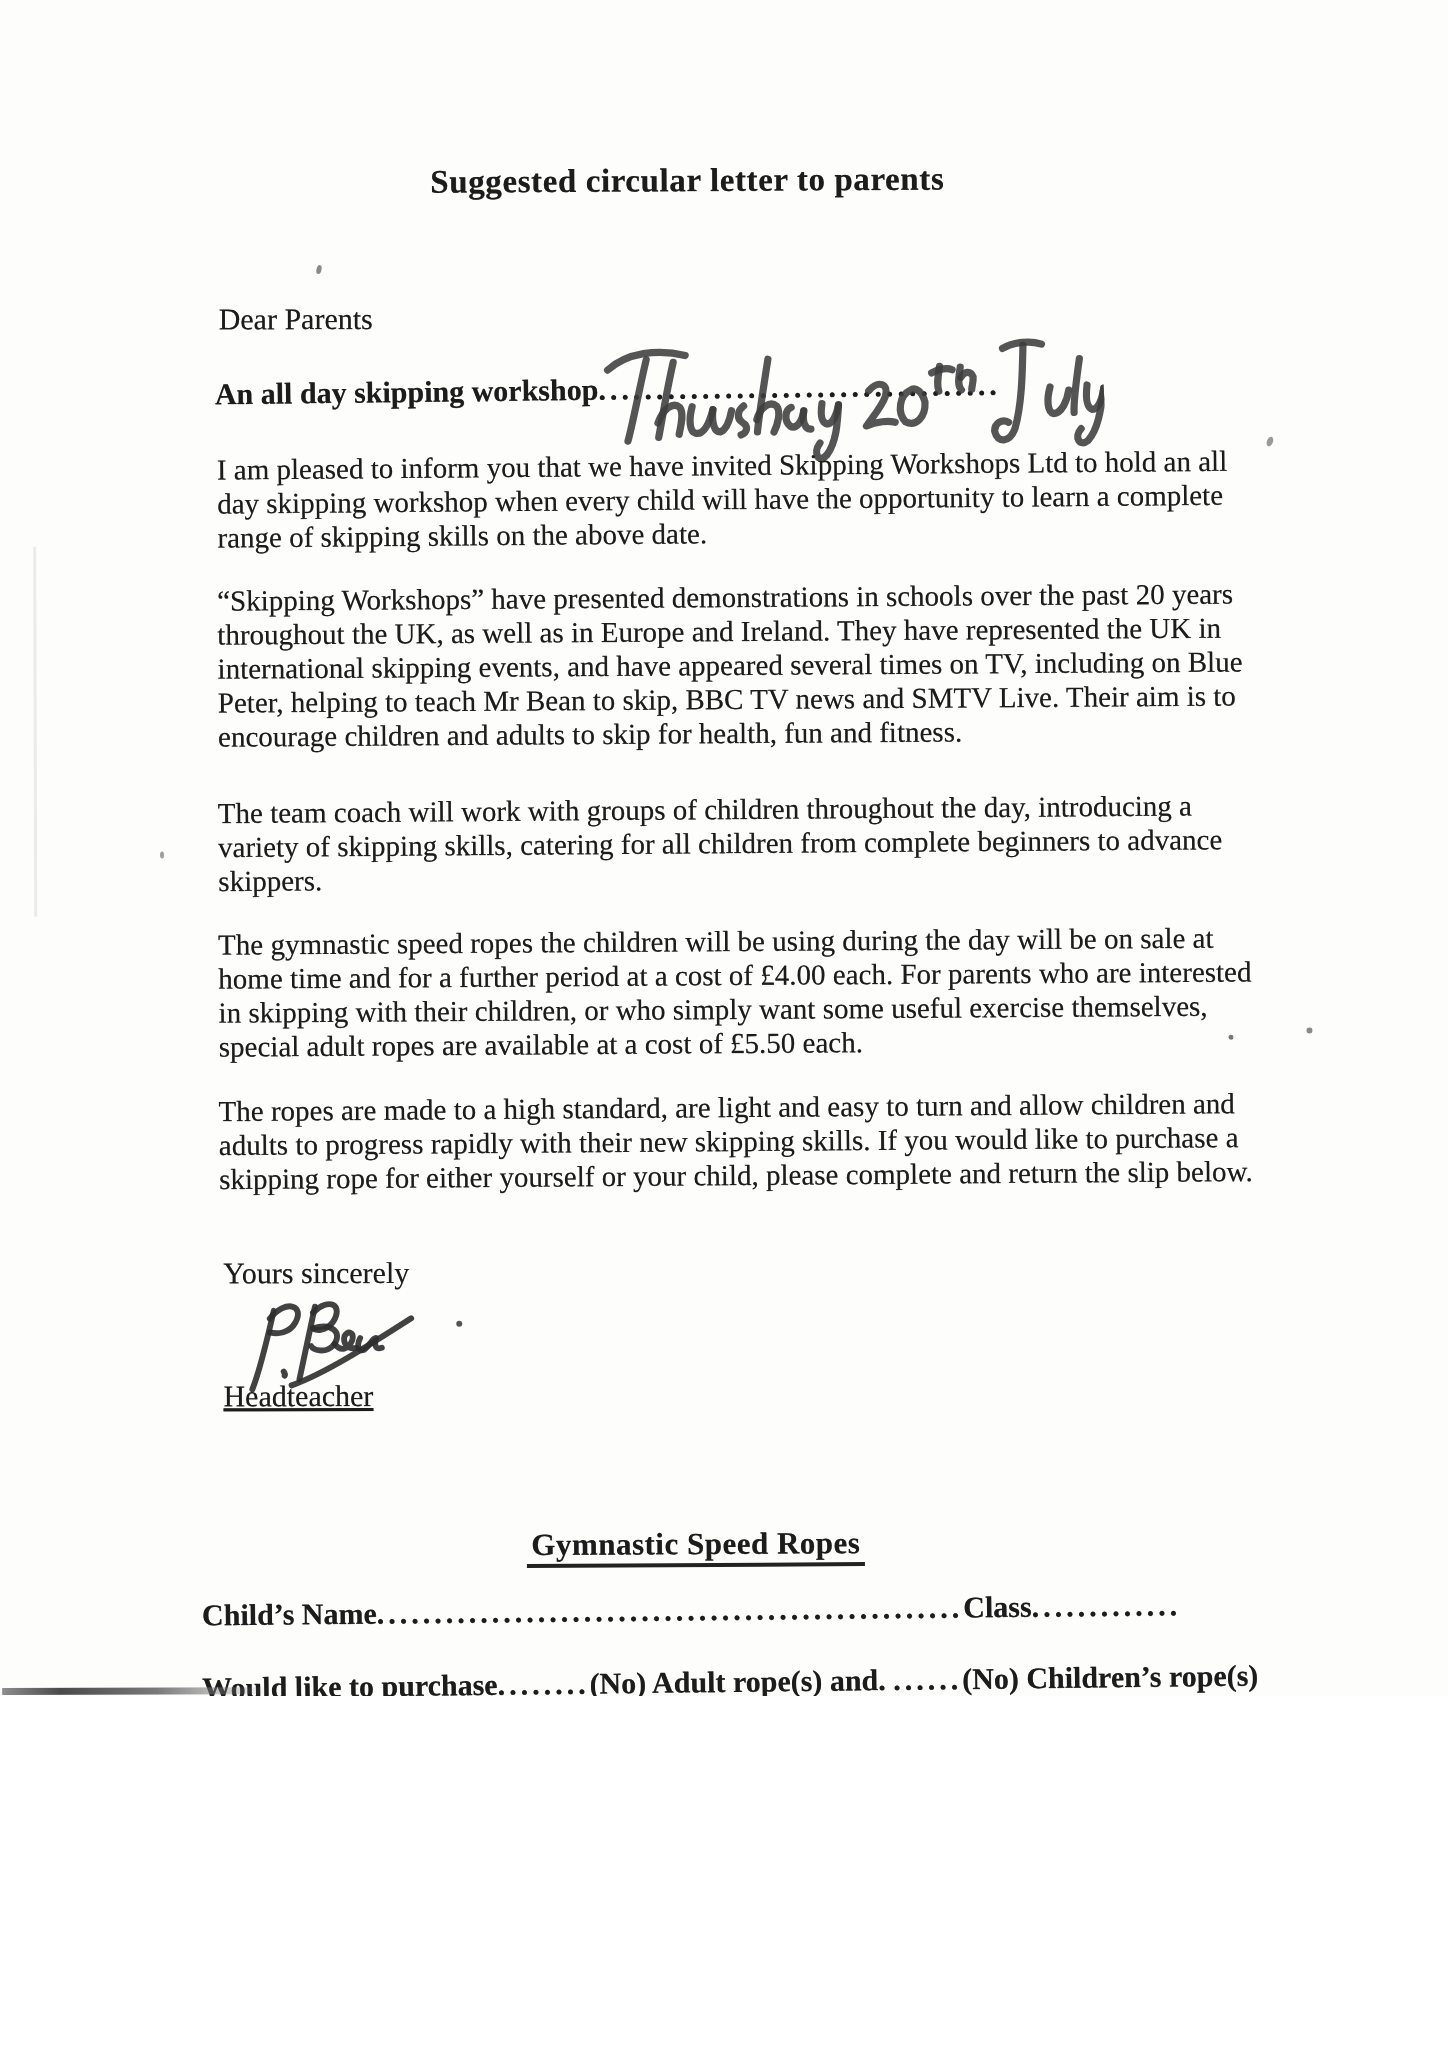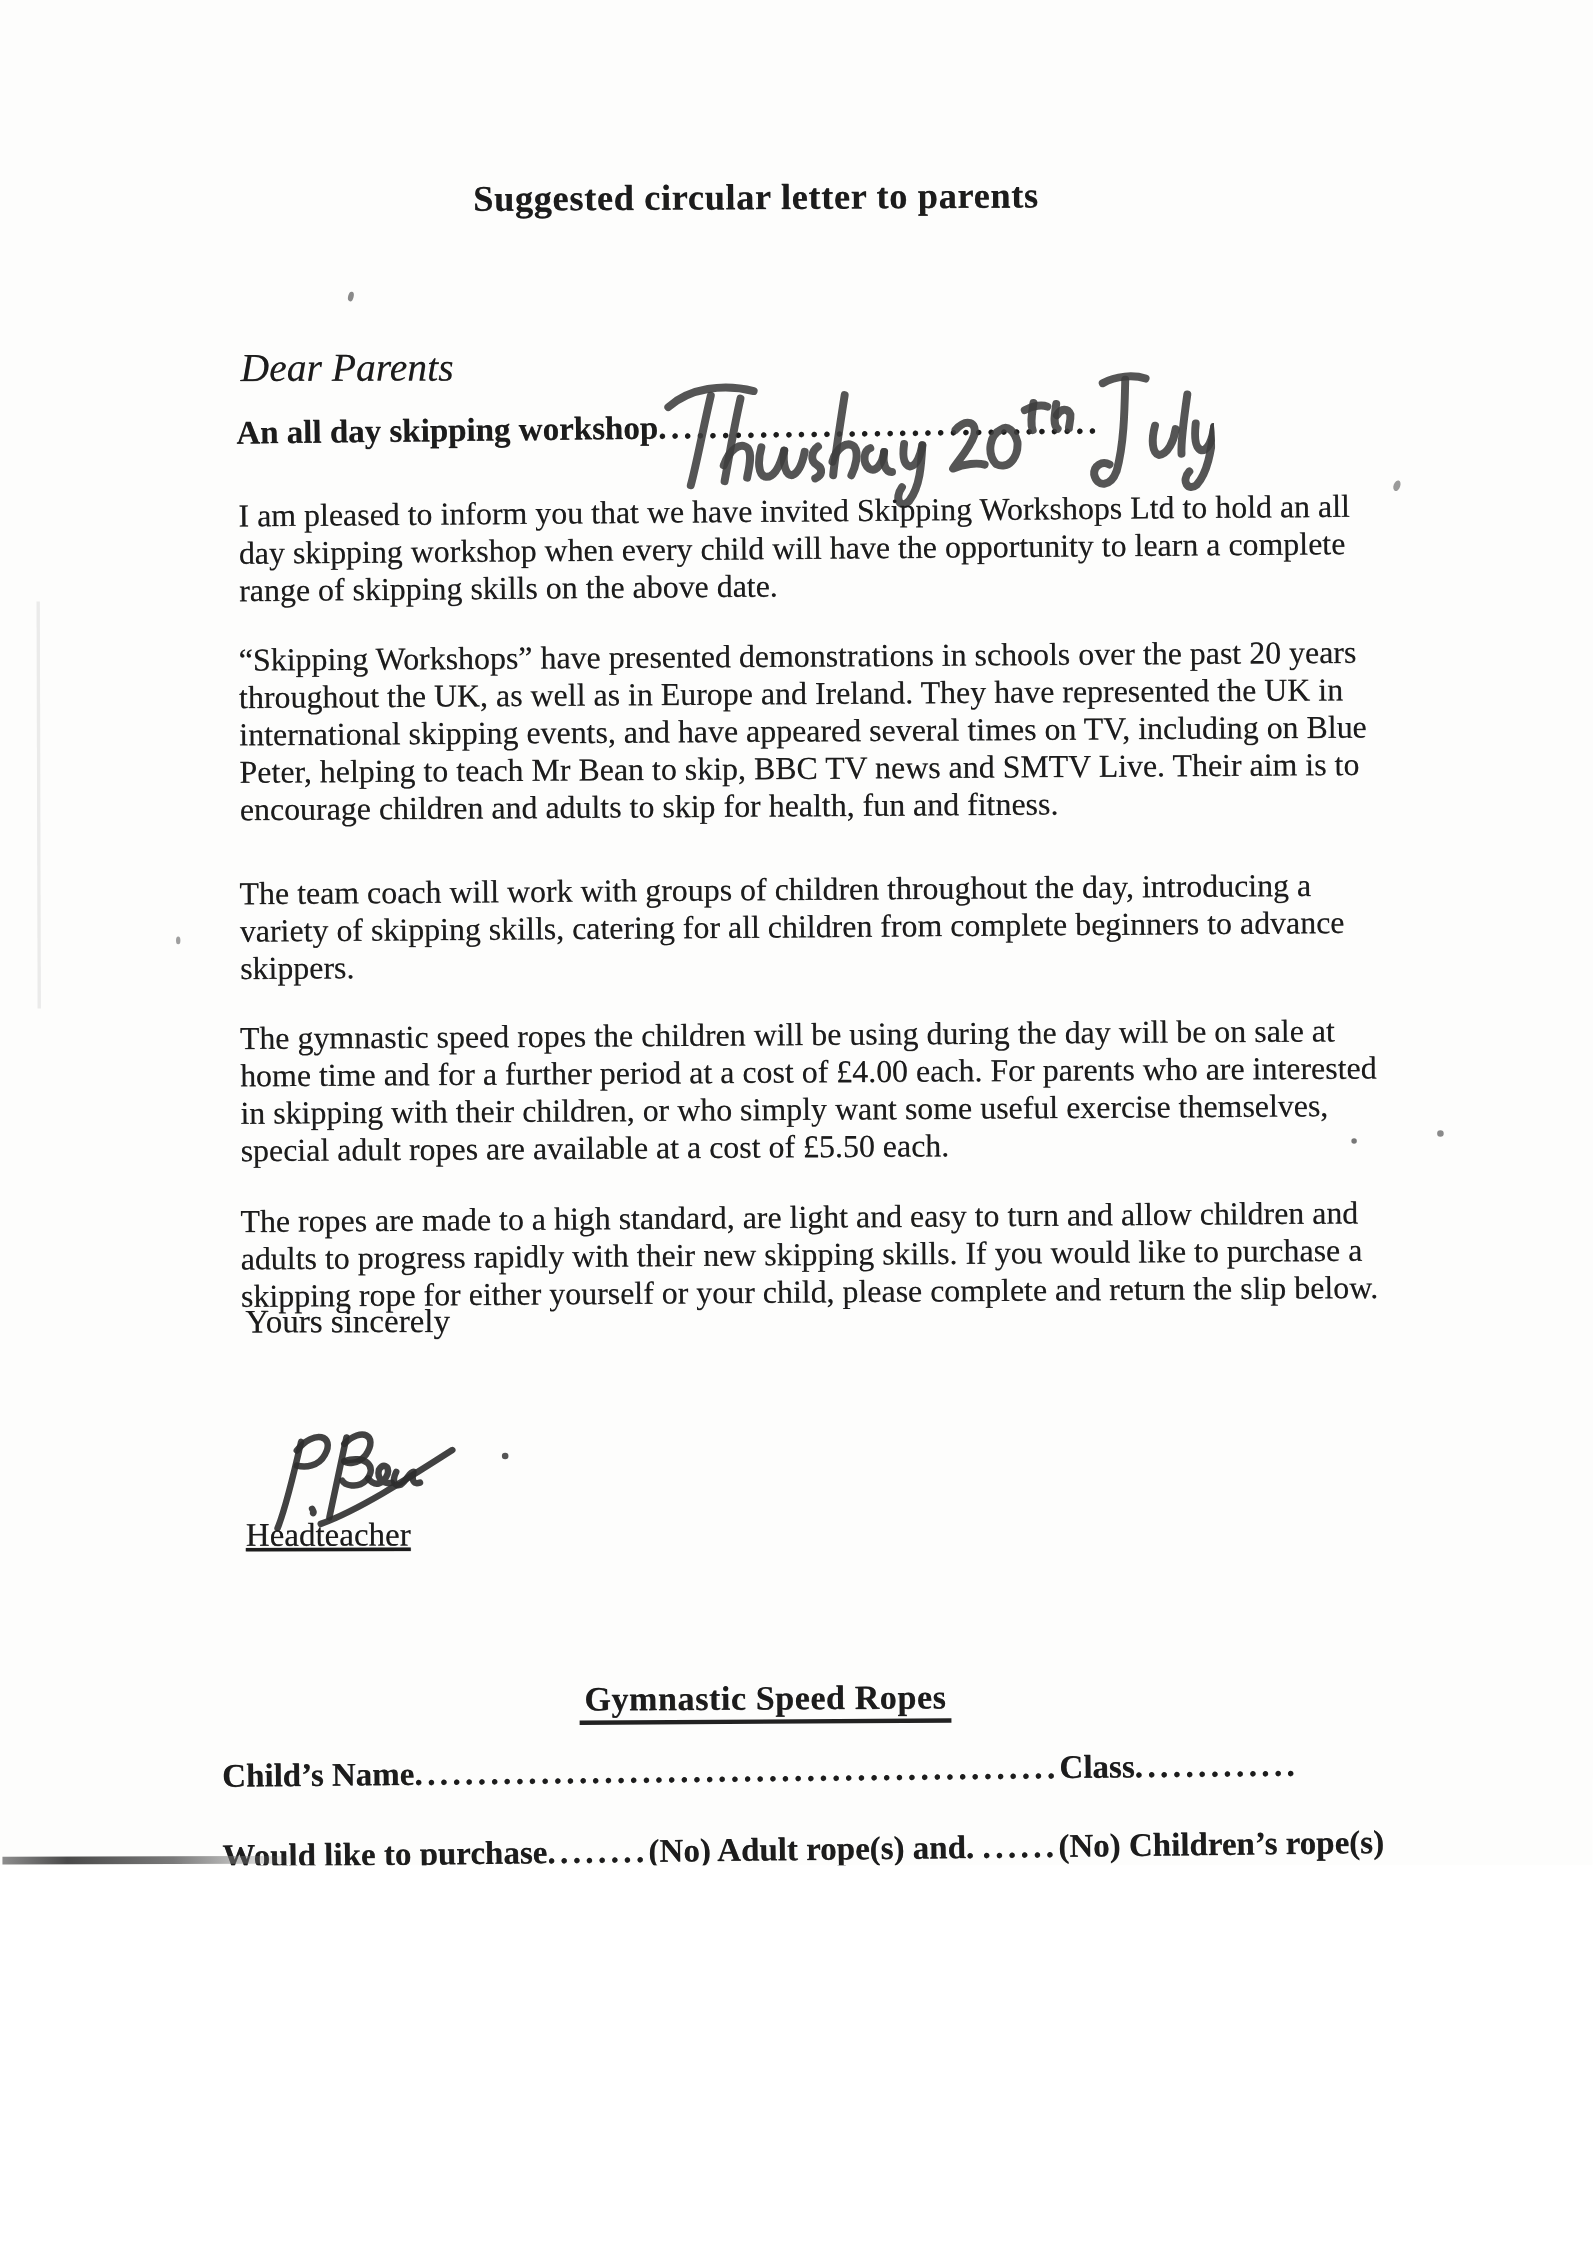--- a/index.html
+++ b/index.html
@@ -14,36 +14,36 @@
   .letter{position:absolute;inset:0;transform:rotate(-0.15deg);}
   .txt{
     text-shadow:0.2px 0.2px 0.5px rgba(10,10,10,0.55);
     color:#1c1c1c;
   }
   .title{
     position:absolute;left:0;right:70px;top:162px;
     text-align:center;font-weight:bold;font-size:33px;letter-spacing:0.6px;
     transform:rotate(-0.2deg);
   }
-  .salutation{position:absolute;left:220px;top:312px;font-size:36px;font-style:italic;}
+  .salutation{position:absolute;left:220px;top:301px;font-size:30px;}
   .subject{
     position:absolute;left:216px;top:376px;font-size:30px;font-weight:bold;
     transform:rotate(-0.55deg);transform-origin:left center;white-space:nowrap;
   }
   .dots{letter-spacing:4px;font-weight:bold;}
   .para{
     position:absolute;left:218px;width:1048px;
     font-size:29px;line-height:34px;
   }
   .p1{top:448px;transform:rotate(-0.35deg);}
   .p2{top:580px;transform:rotate(-0.25deg);}
   .p3{top:792px;transform:rotate(-0.3deg);}
   .p4{top:924px;transform:rotate(-0.25deg);}
   .p5{top:1090px;transform:rotate(-0.3deg);}
-  .closing{position:absolute;left:222px;top:1184px;font-size:30px;}
+  .closing{position:absolute;left:222px;top:1255px;font-size:30px;}
   .role{position:absolute;left:222px;top:1378px;font-size:30px;text-decoration:underline;}
   .slip-heading{
     position:absolute;left:0;right:60px;top:1526px;text-align:center;
     transform:rotate(-0.2deg);
   }
   .slip-heading span{
     display:inline-block;font-weight:bold;font-size:31px;
     border-bottom:4px solid #222;padding:0 4px 1px 4px;letter-spacing:0.5px;
   }
   .slip-row{position:absolute;left:200px;font-size:30px;font-weight:bold;white-space:nowrap;}

